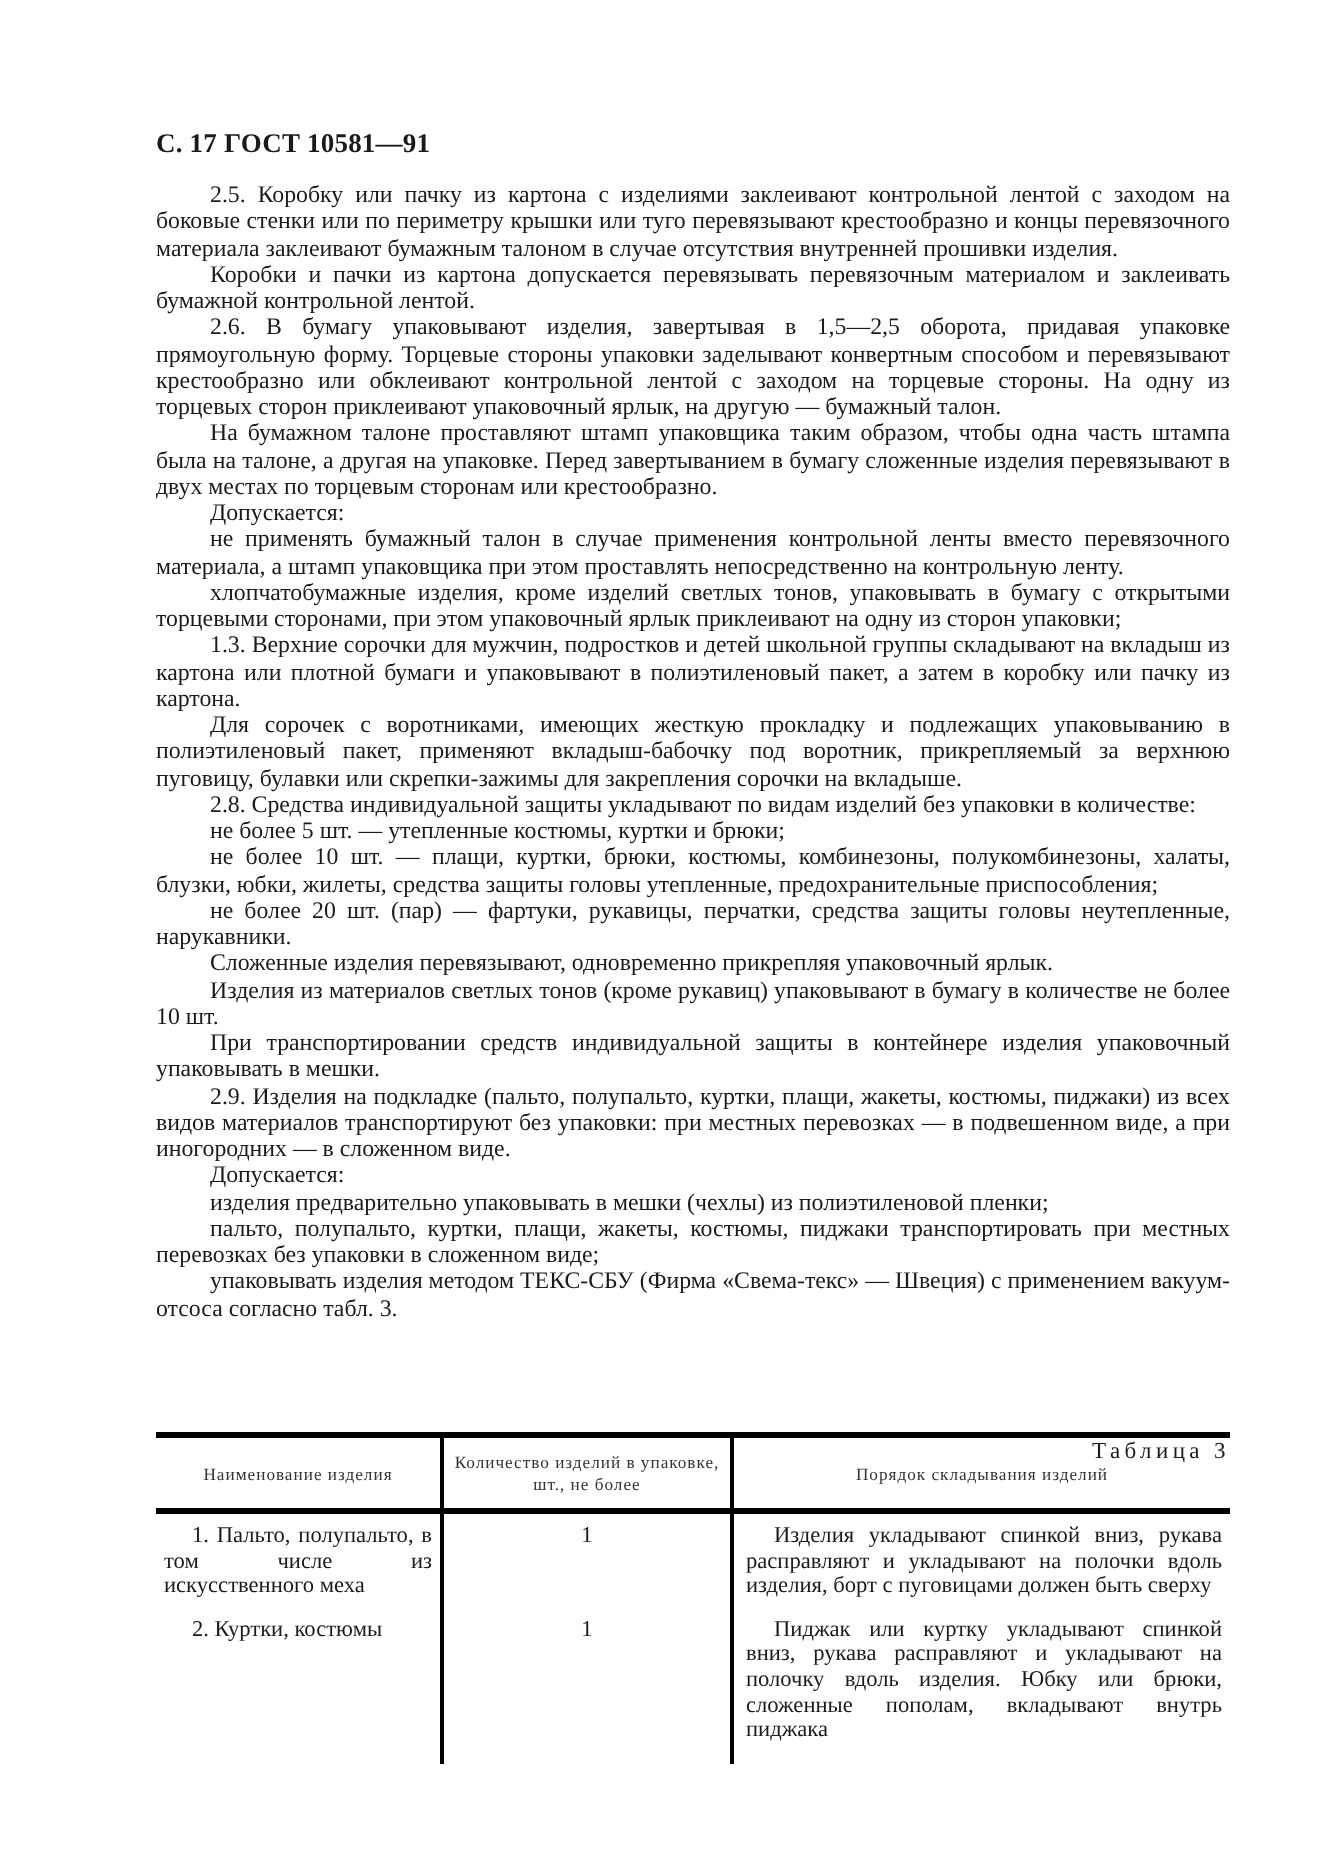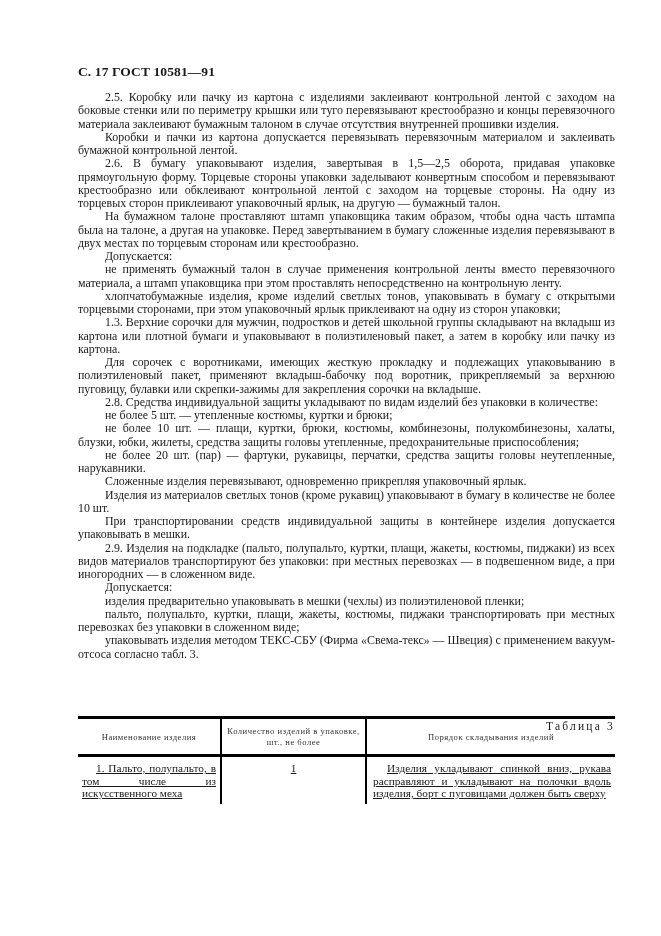--- a/index.html
+++ b/index.html
@@ -5,21 +5,21 @@
   html, body { margin: 0; padding: 0; background: #ffffff; }
   body { width: 661px; height: 936px; position: relative; overflow: hidden;
          font-family: "Liberation Serif", "DejaVu Serif", serif; color: #1a1a1a; }
   .page-header { position: absolute; left: 78px; top: 64px; font-weight: bold; font-size: 13.5px; letter-spacing: 0.1px; }
   .body-text { position: absolute; left: 78px; top: 91px; width: 537px; font-size: 11.9px; line-height: 13.25px; }
   .body-text p { margin: 0; text-indent: 27px; text-align: justify; }
   .table-caption { position: absolute; right: 46px; top: 720px; font-size: 11.5px; letter-spacing: 2.2px; }
   table.t3 { position: absolute; left: 78px; top: 716px; width: 537px; border-collapse: collapse; table-layout: fixed; }
   table.t3 th { font-weight: normal; font-size: 8.6px; letter-spacing: 0.5px; line-height: 11px; text-align: center; color: #333;
                 border-top: 3px solid #000; border-bottom: 3px solid #000; padding: 7px 4px 6px; vertical-align: middle; }
-  table.t3 td { font-size: 11.3px; line-height: 12.6px; vertical-align: top; padding: 5px 4px 4px; text-decoration: underline; }
+  table.t3 td { font-size: 11.3px; line-height: 12.6px; vertical-align: top; padding: 5px 4px 4px; }
   table.t3 th + th, table.t3 td + td { border-left: 2px solid #000; }
   table.t3 col.c1 { width: 143px; }
   table.t3 col.c2 { width: 145px; }
   table.t3 col.c3 { width: 249px; }
   .cell-name { text-align: justify; text-indent: 14px; }
   .cell-qty { text-align: center; }
   .cell-order { text-align: justify; text-indent: 14px; padding-left: 6px !important; }
   tr.last td { padding-bottom: 10px; }
 </style>
 </head>
@@ -36,21 +36,21 @@
   <p>не применять бумажный талон в случае применения контрольной ленты вместо перевязочного материала, а штамп упаковщика при этом проставлять непосредственно на контрольную ленту.</p>
   <p>хлопчатобумажные изделия, кроме изделий светлых тонов, упаковывать в бумагу с открытыми торцевыми сторонами, при этом упаковочный ярлык приклеивают на одну из сторон упаковки;</p>
   <p>1.3. Верхние сорочки для мужчин, подростков и детей школьной группы складывают на вкладыш из картона или плотной бумаги и упаковывают в полиэтиленовый пакет, а затем в коробку или пачку из картона.</p>
   <p>Для сорочек с воротниками, имеющих жесткую прокладку и подлежащих упаковыванию в полиэтиленовый пакет, применяют вкладыш-бабочку под воротник, прикрепляемый за верхнюю пуговицу, булавки или скрепки-зажимы для закрепления сорочки на вкладыше.</p>
   <p>2.8. Средства индивидуальной защиты укладывают по видам изделий без упаковки в количестве:</p>
   <p>не более 5 шт. — утепленные костюмы, куртки и брюки;</p>
   <p>не более 10 шт. — плащи, куртки, брюки, костюмы, комбинезоны, полукомбинезоны, халаты, блузки, юбки, жилеты, средства защиты головы утепленные, предохранительные приспособления;</p>
   <p>не более 20 шт. (пар) — фартуки, рукавицы, перчатки, средства защиты головы неутепленные, нарукавники.</p>
   <p>Сложенные изделия перевязывают, одновременно прикрепляя упаковочный ярлык.</p>
   <p>Изделия из материалов светлых тонов (кроме рукавиц) упаковывают в бумагу в количестве не более 10 шт.</p>
-  <p>При транспортировании средств индивидуальной защиты в контейнере изделия допускается упаковывать в мешки.</p>
+  <p>При транспортировании средств индивидуальной защиты в контейнере изделия упаковочный упаковывать в мешки.</p>
   <p>2.9. Изделия на подкладке (пальто, полупальто, куртки, плащи, жакеты, костюмы, пиджаки) из всех видов материалов транспортируют без упаковки: при местных перевозках — в подвешенном виде, а при иногородних — в сложенном виде.</p>
   <p>Допускается:</p>
   <p>изделия предварительно упаковывать в мешки (чехлы) из полиэтиленовой пленки;</p>
   <p>пальто, полупальто, куртки, плащи, жакеты, костюмы, пиджаки транспортировать при местных перевозках без упаковки в сложенном виде;</p>
   <p>упаковывать изделия методом ТЕКС-СБУ (Фирма «Свема-текс» — Швеция) с применением вакуум-отсоса согласно табл. 3.</p>
 </div>
 
 <div class="table-caption">Таблица 3</div>
 
 <table class="t3">
@@ -65,14 +65,19 @@
       <th>Количество изделий в упаковке, шт., не более</th>
       <th>Порядок складывания изделий</th>
     </tr>
   </thead>
   <tbody>
     <tr>
       <td class="cell-name">1. Пальто, полупальто, в том числе из искусственного меха</td>
       <td class="cell-qty">1</td>
       <td class="cell-order">Изделия укладывают спинкой вниз, рукава расправляют и укладывают на полочки вдоль изделия, борт с пуговицами должен быть сверху</td>
     </tr>
+    <tr class="last">
+      <td class="cell-name">2. Куртки, костюмы</td>
+      <td class="cell-qty">1</td>
+      <td class="cell-order">Пиджак или куртку укладывают спинкой вниз, рукава расправляют и укладывают на полочку вдоль изделия. Юбку или брюки, сложенные пополам, вкладывают внутрь пиджака</td>
+    </tr>
   </tbody>
 </table>
 
 </body></html>

